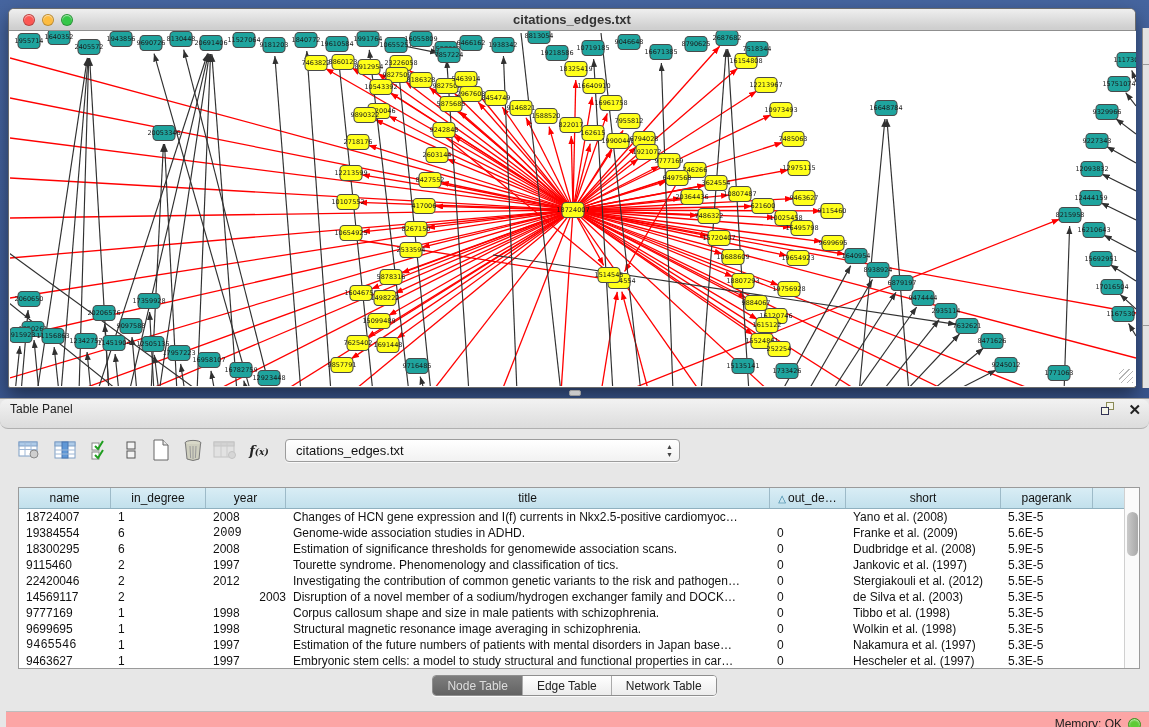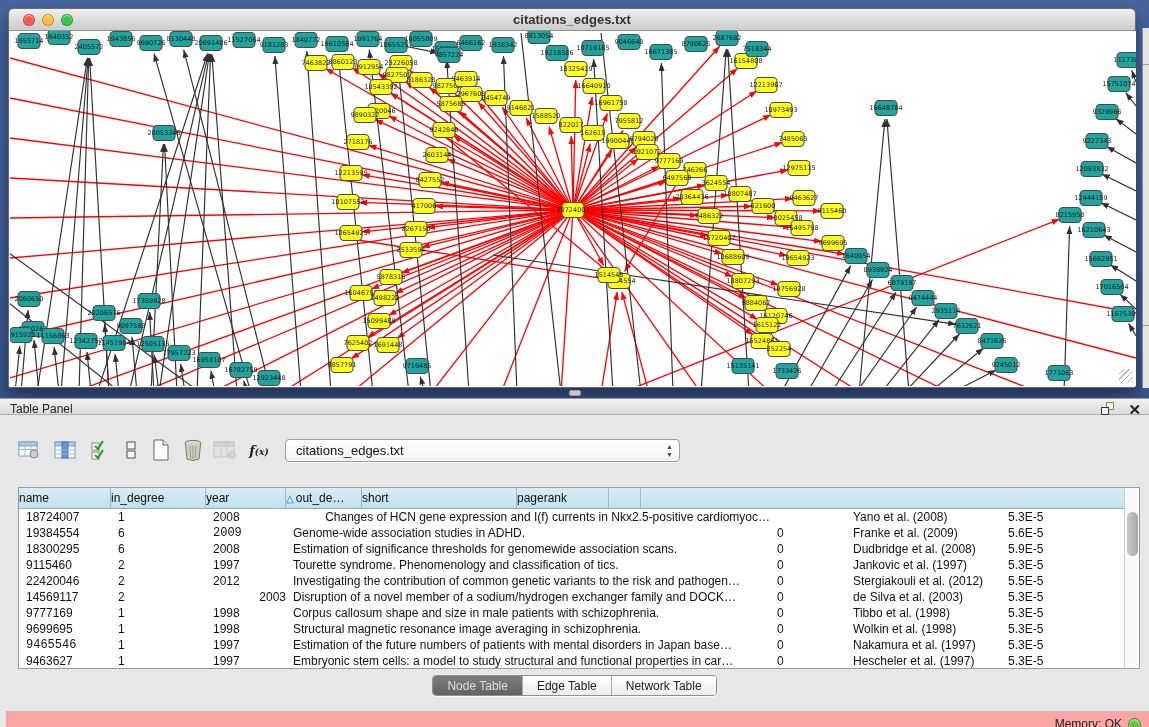--- a/index.html
+++ b/index.html
@@ -30,22 +30,22 @@
   .sliver { position:absolute; right:0; top:28px; width:7px; height:360px;
     background:#e3e3e3; border-left:1px solid #8a8a8a; }
   .sliver i { display:block; height:1px; background:#9a9a9a; margin-top:36px; }
 
   .divider-grip { position:absolute; left:569px; top:390px; width:12px; height:6px;
     background:#c9c9c9; border:1px solid #9a9a9a; border-radius:2px; }
 
   
   .table-panel { position:absolute; left:0; top:398px; width:1149px; height:329px;
     background:#e7e7e7; border-top:1px solid #9a9a9a; }
-  .panel-head { height:16px; background:linear-gradient(180deg,#f2f2f2,#dcdcdc);
-    border-bottom:1px solid #b0b0b0; position:relative; }
+  .panel-head { height:30px; background:linear-gradient(180deg,#f2f2f2,#dcdcdc);
+    border-bottom:1px solid #b0b0b0; position:relative;border-radius:8px; }
   .panel-head .ph-title { font-size:12px; color:#222; line-height:21px; padding-left:10px; }
   .panel-head .ph-btns { position:absolute; right:8px; top:3px; display:flex; gap:12px; }
   .float-icon { width:15px; height:15px; position:relative; display:block; }
   .float-icon b { position:absolute; width:8px; height:8px; border:1px solid #8a8a55; background:#f4f4e8; }
   .float-icon b.b1 { left:0; top:5px; border-color:#335; }
   .float-icon b.b2 { left:5px; top:0; }
   .close-x { font-size:15px; font-weight:bold; color:#222; line-height:15px; cursor:default; }
 
   .toolbar { position:absolute; left:0; top:32px; width:100%; height:40px; }
   .tb-btn { position:absolute; top:6px; width:26px; height:26px; display:flex;
@@ -59,21 +59,21 @@
 
   .grid-wrap { position:absolute; left:18px; top:88px; width:1122px; height:182px;
     background:#fff; border:1px solid #9a9a9a; overflow:hidden; }
   .grid-scroll { position:absolute; right:0; top:0; width:15px; height:100%;
     background:#fafafa; border-left:1px solid #d0d0d0; }
   .grid-scroll .thumb { position:absolute; left:2px; top:24px; width:11px; height:44px;
     background:linear-gradient(90deg,#c9c9c9,#a8a8a8); border-radius:6px; }
   .hdr-row { display:flex; height:21px;
     background:linear-gradient(180deg,#d9edf5,#c2e0ec);
     border-bottom:1px solid #8fb0bf; }
-  .hdr-cell { font-size:12px; color:#111; text-align:left; line-height:20px;
+  .hdr-cell { font-size:12px; color:#111; text-align:center; line-height:20px;
     border-right:1px solid #9dbac8; overflow:hidden; white-space:nowrap; }
   .sort-tri { color:#2e7d9e; font-size:10px; margin-right:2px; }
   .data-row { display:flex; height:16px; background:#fff; }
   .data-cell { font-size:12px; color:#111; line-height:16px; padding-left:7px;
     overflow:hidden; white-space:nowrap; }
 
   .tabs-row { position:absolute; left:0; top:276px; width:1149px; height:26px;
     display:flex; justify-content:center; }
   .seg { display:flex; height:21px; border:1px solid #8f8f8f; border-radius:4px;
     overflow:hidden; background:#fff; box-shadow:0 1px 0 rgba(255,255,255,.8); }
@@ -929,31 +929,32 @@
         <span>citations_edges.txt</span>
         <span class="arrows">▲<br>▼</span>
       </div>
     </div>
 
     <div class="grid-wrap">
       <div class="hdr-row" id="hdr-row">
           <div class="hdr-cell" style="flex: 0 0 92px;">name</div>
           <div class="hdr-cell" style="flex: 0 0 95px;">in_degree</div>
           <div class="hdr-cell" style="flex: 0 0 80px;">year</div>
+          <div class="hdr-cell" style="flex: 0 0 484px;">title</div>
           <div class="hdr-cell" style="flex: 0 0 76px;"><span class="sort-tri">△</span>out_de…</div>
           <div class="hdr-cell" style="flex: 0 0 155px;">short</div>
           <div class="hdr-cell" style="flex: 0 0 92px;">pagerank</div>
           <div class="hdr-cell" style="flex: 0 0 32px;"></div>
         </div>
       <div id="body-rows">
           <div class="data-row">
             <div class="data-cell" style="flex: 0 0 92px;">18724007</div>
             <div class="data-cell" style="flex: 0 0 95px;">1</div>
             <div class="data-cell" style="flex: 0 0 80px;">2008</div>
-            <div class="data-cell" style="flex: 0 0 484px; text-align: right;">Changes of HCN gene expression and I(f) currents in Nkx2.5-positive cardiomyoc…</div>
+            <div class="data-cell" style="flex: 0 0 484px;">Changes of HCN gene expression and I(f) currents in Nkx2.5-positive cardiomyoc…</div>
             <div class="data-cell" style="flex: 0 0 76px; margin-top: 24px;">49</div>
             <div class="data-cell" style="flex: 0 0 155px;">Yano et al. (2008)</div>
             <div class="data-cell" style="flex: 0 0 92px;">5.3E-5</div>
           </div>
           <div class="data-row">
             <div class="data-cell" style="flex: 0 0 92px;">19384554</div>
             <div class="data-cell" style="flex: 0 0 95px;">6</div>
             <div class="data-cell" style="flex: 0 0 80px; font-family: Liberation Mono, monospace;">2009</div>
             <div class="data-cell" style="flex: 0 0 484px;">Genome-wide association studies in ADHD.</div>
             <div class="data-cell" style="flex: 0 0 76px;">0</div>

